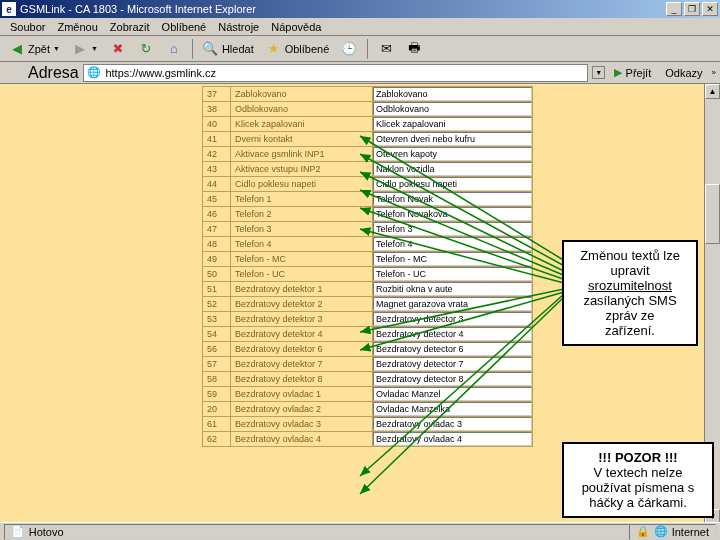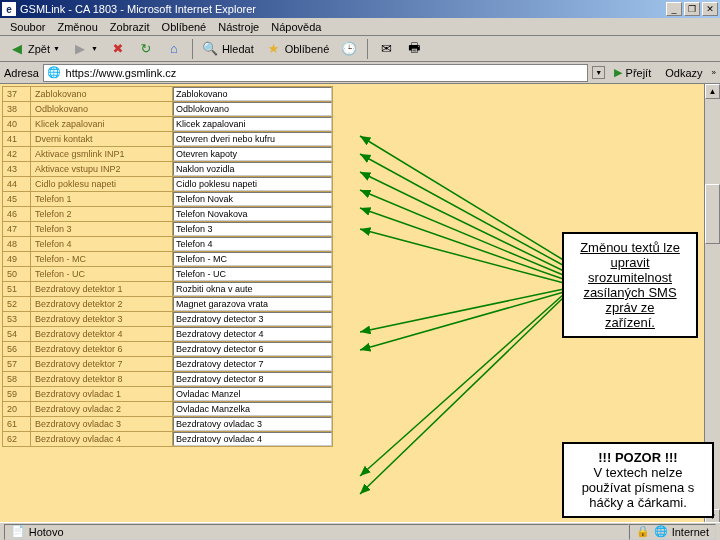--- a/index.html
+++ b/index.html
@@ -13,45 +13,45 @@
 
   .menu-bar { background: #d4d0c8; height: 18px; display: flex; align-items: center; padding: 0 4px; border-bottom: 1px solid #808080; }
   .menu-item { padding: 1px 6px; cursor: pointer; }
 
   .toolbar { background: #d4d0c8; height: 26px; display: flex; align-items: center; padding: 0 4px; border-bottom: 1px solid #808080; gap: 2px; }
   .tb-btn { display: flex; align-items: center; gap: 3px; padding: 2px 5px; cursor: pointer; }
   .tb-icon { width: 16px; height: 16px; display: flex; align-items: center; justify-content: center; font-size: 13px; }
   .tb-sep { width: 1px; height: 20px; background: #808080; margin: 0 3px; }
 
   .addr-bar { background: #d4d0c8; height: 22px; display: flex; align-items: center; padding: 0 4px; border-bottom: 1px solid #808080; gap: 4px; }
-  .addr-label { font-size: 11px; }
+  .addr-label { font-size: 16px; margin-left: 24px; }
   .addr-input { flex: 1; height: 18px; border: 1px solid #808080; background: #fff; padding: 0 4px; display: flex; align-items: center; font-size: 11px; }
   .addr-go { display: flex; align-items: center; gap: 3px; padding: 1px 5px; cursor: pointer; }
   .addr-links { padding: 1px 5px; }
 
-  .content { display: flex; height: 440px; flex-direction: column; }
+  .content { display: flex; height: 440px; }
   .left-col { width: 200px; background: #fde29b; }
   .table-wrap { background: #fde29b; padding: 2px; position: relative; flex: 1; overflow: hidden; }
   table { border-collapse: collapse; font-size: 9px; }
   td { border: 1px solid #c0a050; padding: 1px 4px; background: #fde29b; height: 15px; }
   td.num { width: 28px; color: #806020; }
   td.desc { width: 142px; color: #806020; }
   td.inp-cell { width: 160px; background: #fff; padding: 0; }
   .inp { width: 100%; height: 14px; border: 1px inset #ccc; background: #fff; padding: 0 2px; font-size: 9px; font-family: inherit; display: flex; align-items: center; }
 
   .scrollbar { position: absolute; right: 0; top: 84px; width: 16px; bottom: 16px; background: #d4d0c8; border-left: 1px solid #808080; }
   .sb-btn { width: 15px; height: 15px; background: #d4d0c8; border: 1px solid #808080; border-top-color: #fff; border-left-color: #fff; font-size: 8px; display: flex; align-items: center; justify-content: center; }
   .sb-thumb { position: absolute; top: 100px; width: 15px; height: 60px; background: #d4d0c8; border: 1px solid #808080; border-top-color: #fff; border-left-color: #fff; }
 
   .status-bar { position: absolute; bottom: 0; left: 0; right: 0; height: 18px; background: #d4d0c8; display: flex; align-items: center; padding: 0 4px; border-top: 1px solid #fff; font-size: 11px; }
   .status-sec { display: flex; align-items: center; gap: 4px; border: 1px inset #ccc; padding: 0 6px; height: 16px; }
   .status-sec.main { flex: 1; }
 
   .callout { position: absolute; background: #fff; border: 2px solid #000; padding: 6px 10px; font-size: 13px; text-align: center; z-index: 10; }
-  .callout1 { top: 232px; left: 562px; width: 136px; text-decoration: underline; }
+  .callout1 { top: 240px; left: 562px; width: 136px; }
   .callout2 { top: 442px; left: 562px; width: 152px; }
   .callout .u { text-decoration: underline; }
   .callout .b { font-weight: bold; }
 
   svg.arrows { position: absolute; top: 84px; left: 0; pointer-events: none; z-index: 5; }
 </style>
 </head>
 <body>
 
 <div class="title-bar">

